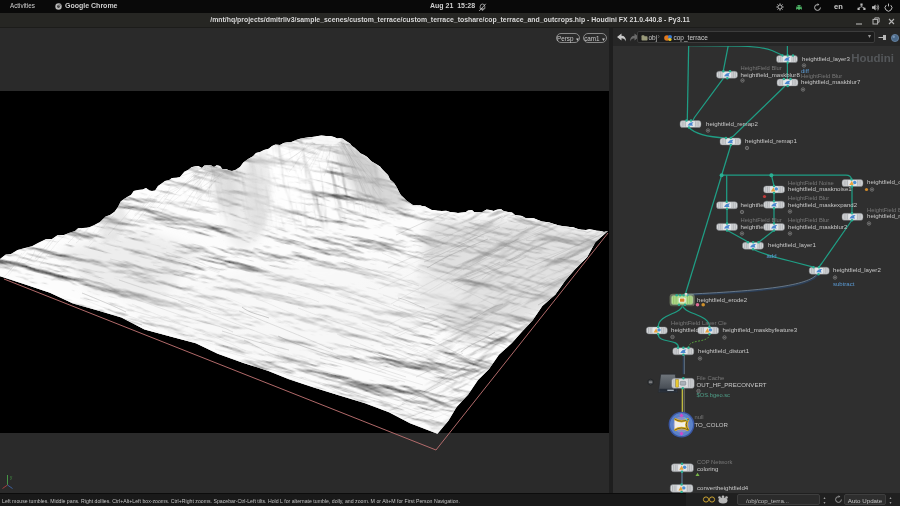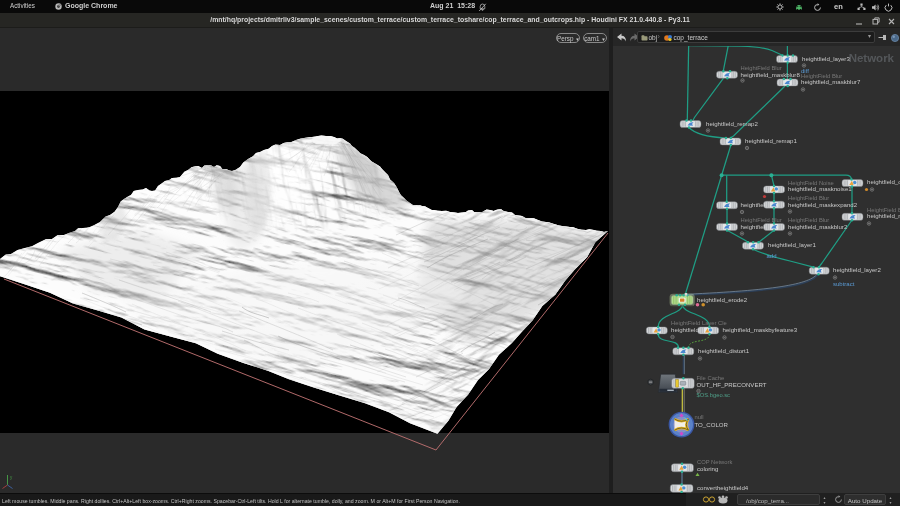--- a/index.html
+++ b/index.html
@@ -547,21 +547,21 @@
     <line x1="0.5" y1="4.5" x2="5" y2="4.5" stroke="#b8b8b8" stroke-width="1"></line>
     <rect x="5" y="2" width="3" height="5" fill="#b8b8b8"></rect>
   </svg>
   <svg class="abs" style="left:277px;top:4.5px;" width="10" height="10" viewBox="0 0 10 10">
     <circle cx="5" cy="5" r="3.6" fill="#4a6888" stroke="#6a88a8" stroke-width="0.8"></circle>
     <circle cx="3.8" cy="3.8" r="1.2" fill="#7a98b8"></circle>
   </svg>
 </div>
 
 <div class="abs" style="left:613px;top:46px;width:287px;height:447px;background:#2f2f2f;overflow:hidden;">
-  <div class="abs" style="right:6px;top:5.5px;font-size:11.5px;font-weight:bold;color:#54575a;">Network</div>
+  <div class="abs" style="right:6px;top:5.5px;font-size:11.5px;font-weight:bold;color:#54575a;">Houdini</div>
   <svg class="abs" style="left:0;top:0;" width="287" height="447" viewBox="0 0 287 447">
     <path d="M75.7,-0.3L128.0,0.2Q151.0,1.0 159.0,4.5L169.9,9.5" fill="none" stroke="#1f9e85" stroke-width="1.25"></path>
 <path d="M115.3,-0.6L110.5,23.8L110.5,25.2" fill="none" stroke="#1f9e85" stroke-width="1.25"></path>
 <path d="M174.4,0.0L174.4,9.5" fill="none" stroke="#1f9e85" stroke-width="1.25"></path>
 <path d="M174.4,16.5L174.4,33.0" fill="none" stroke="#1f9e85" stroke-width="1.25"></path>
 <path d="M110.5,32.2L81.8,71.0Q80.5,73.0 80.0,74.5" fill="none" stroke="#1f9e85" stroke-width="1.25"></path>
 <path d="M75.7,-2.0L74.3,74.5" fill="none" stroke="#1f9e85" stroke-width="1.25"></path>
 <path d="M172.0,40.0L120.5,90.0Q118.5,91.0 117.8,92.0" fill="none" stroke="#1f9e85" stroke-width="1.25"></path>
 <path d="M76.0,81.5Q84.0,90.5 113.0,92.0" fill="none" stroke="#1f9e85" stroke-width="1.25"></path>
 <path d="M117.8,99.3L72.0,249.3" fill="none" stroke="#1f9e85" stroke-width="1.25"></path>

